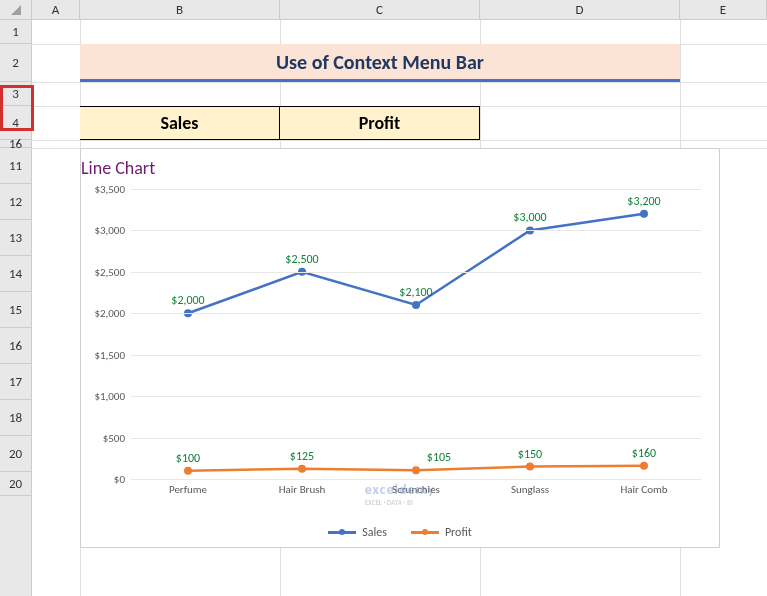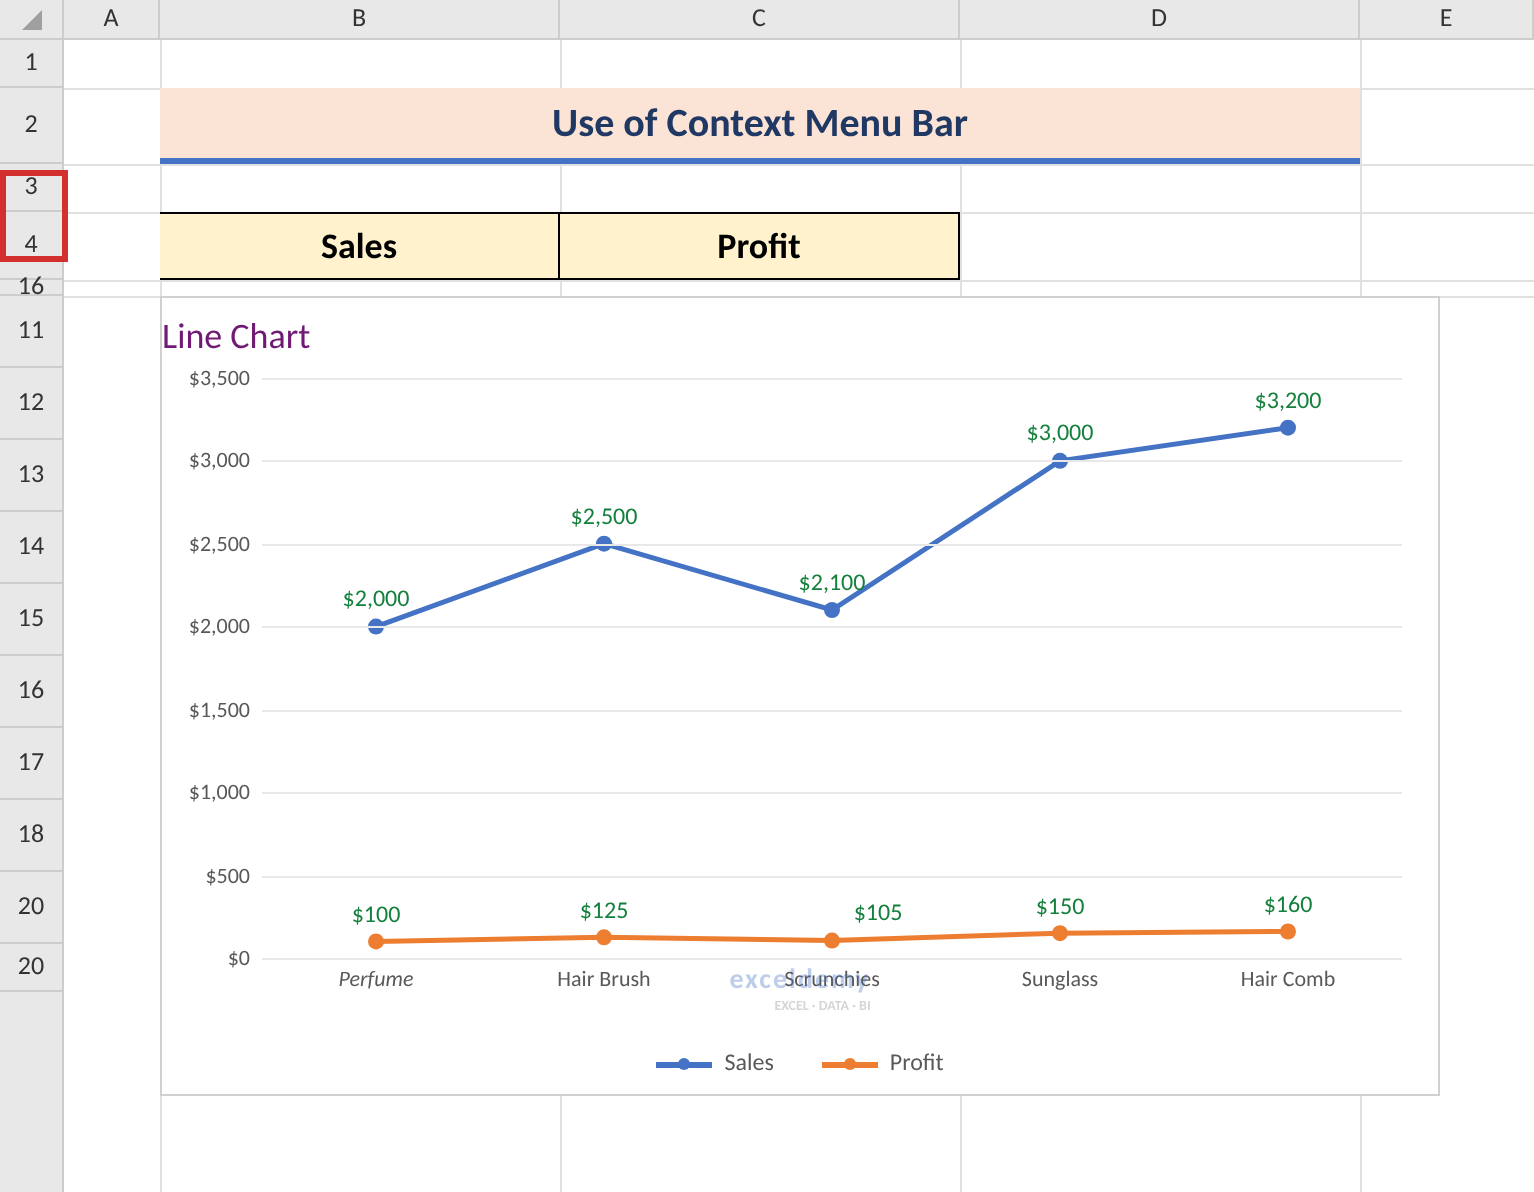--- a/index.html
+++ b/index.html
@@ -64,21 +64,21 @@
 .legend-item { display: flex; align-items: center; gap: 6px; }
 .legend-line { width: 28px; height: 3px; position: relative; }
 .legend-line::after { content: ''; position: absolute; left: 50%; top: 50%; width: 6px; height: 6px; border-radius: 50%; transform: translate(-50%, -50%); }
 .lc-sales { background: #4472c4; }
 .lc-sales::after { background: #4472c4; }
 .lc-profit { background: #ed7d31; }
 .lc-profit::after { background: #ed7d31; }
 
 
 .watermark { position: absolute; left: 50%; bottom: 40px; transform: translateX(-50%); opacity: 0.35; font-size: 14px; color: #4472c4; font-weight: bold; letter-spacing: 1px; pointer-events: none; }
-.watermark .sub { font-size: 7px; color: #888; letter-spacing: 0; display: block; text-align: right; }
+.watermark .sub { font-size: 7px; color: #888; letter-spacing: 0; display: block; text-align: left; }
 </style>
 </head>
 <body>
 
 <div class="col-headers">
   <div class="corner">
     <svg viewBox="0 0 10 10">
         <path d="M10 10 L10 0 L0 10 Z" fill="#a0a0a0"></path>
       </svg>
   </div>
@@ -170,21 +170,21 @@
           <div class="data-label" style="left: 285px; top: 110px;">$2,100</div>
           <div class="data-label" style="left: 399px; top: 35.4286px;">$3,000</div>
           <div class="data-label" style="left: 513px; top: 18.8571px;">$3,200</div>
           <div class="data-label" style="left: 57px; top: 275.714px;">$100</div>
           <div class="data-label" style="left: 171px; top: 273.643px;">$125</div>
           <div class="data-label" style="left: 285px; top: 275.3px; margin-left: 23px;">$105</div>
           <div class="data-label" style="left: 399px; top: 271.571px;">$150</div>
           <div class="data-label" style="left: 513px; top: 270.743px;">$160</div>
         </div>
       <div class="x-axis">
-          <div class="x-tick" style="left: 57px; font-style: italic;">Perfume</div>
+          <div class="x-tick" style="left: 57px;">Perfume</div>
           <div class="x-tick" style="left: 171px;">Hair Brush</div>
           <div class="x-tick" style="left: 285px;">Scrunchies</div>
           <div class="x-tick" style="left: 399px;">Sunglass</div>
           <div class="x-tick" style="left: 513px;">Hair Comb</div>
         </div>
       <div class="legend">
         <div class="legend-item">
           <span class="legend-line lc-sales"></span>
           <span>Sales</span>
         </div>

